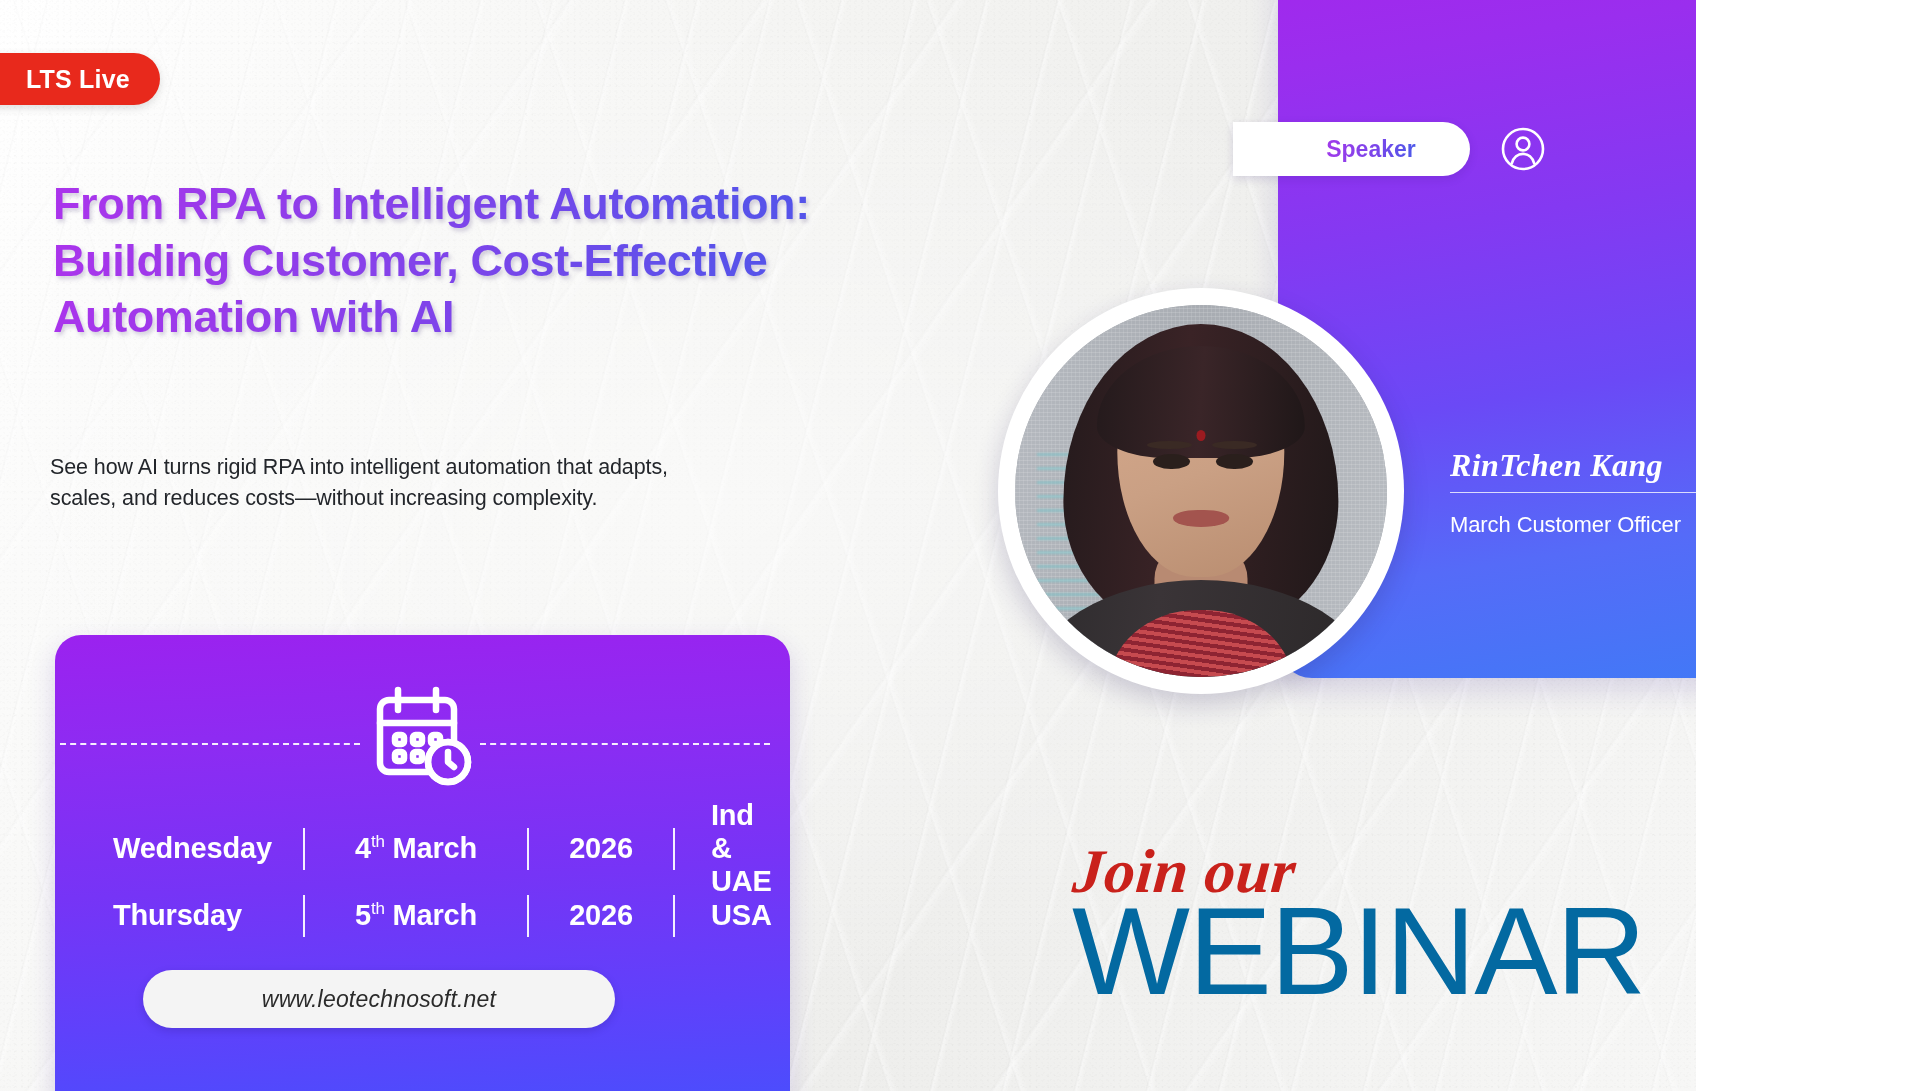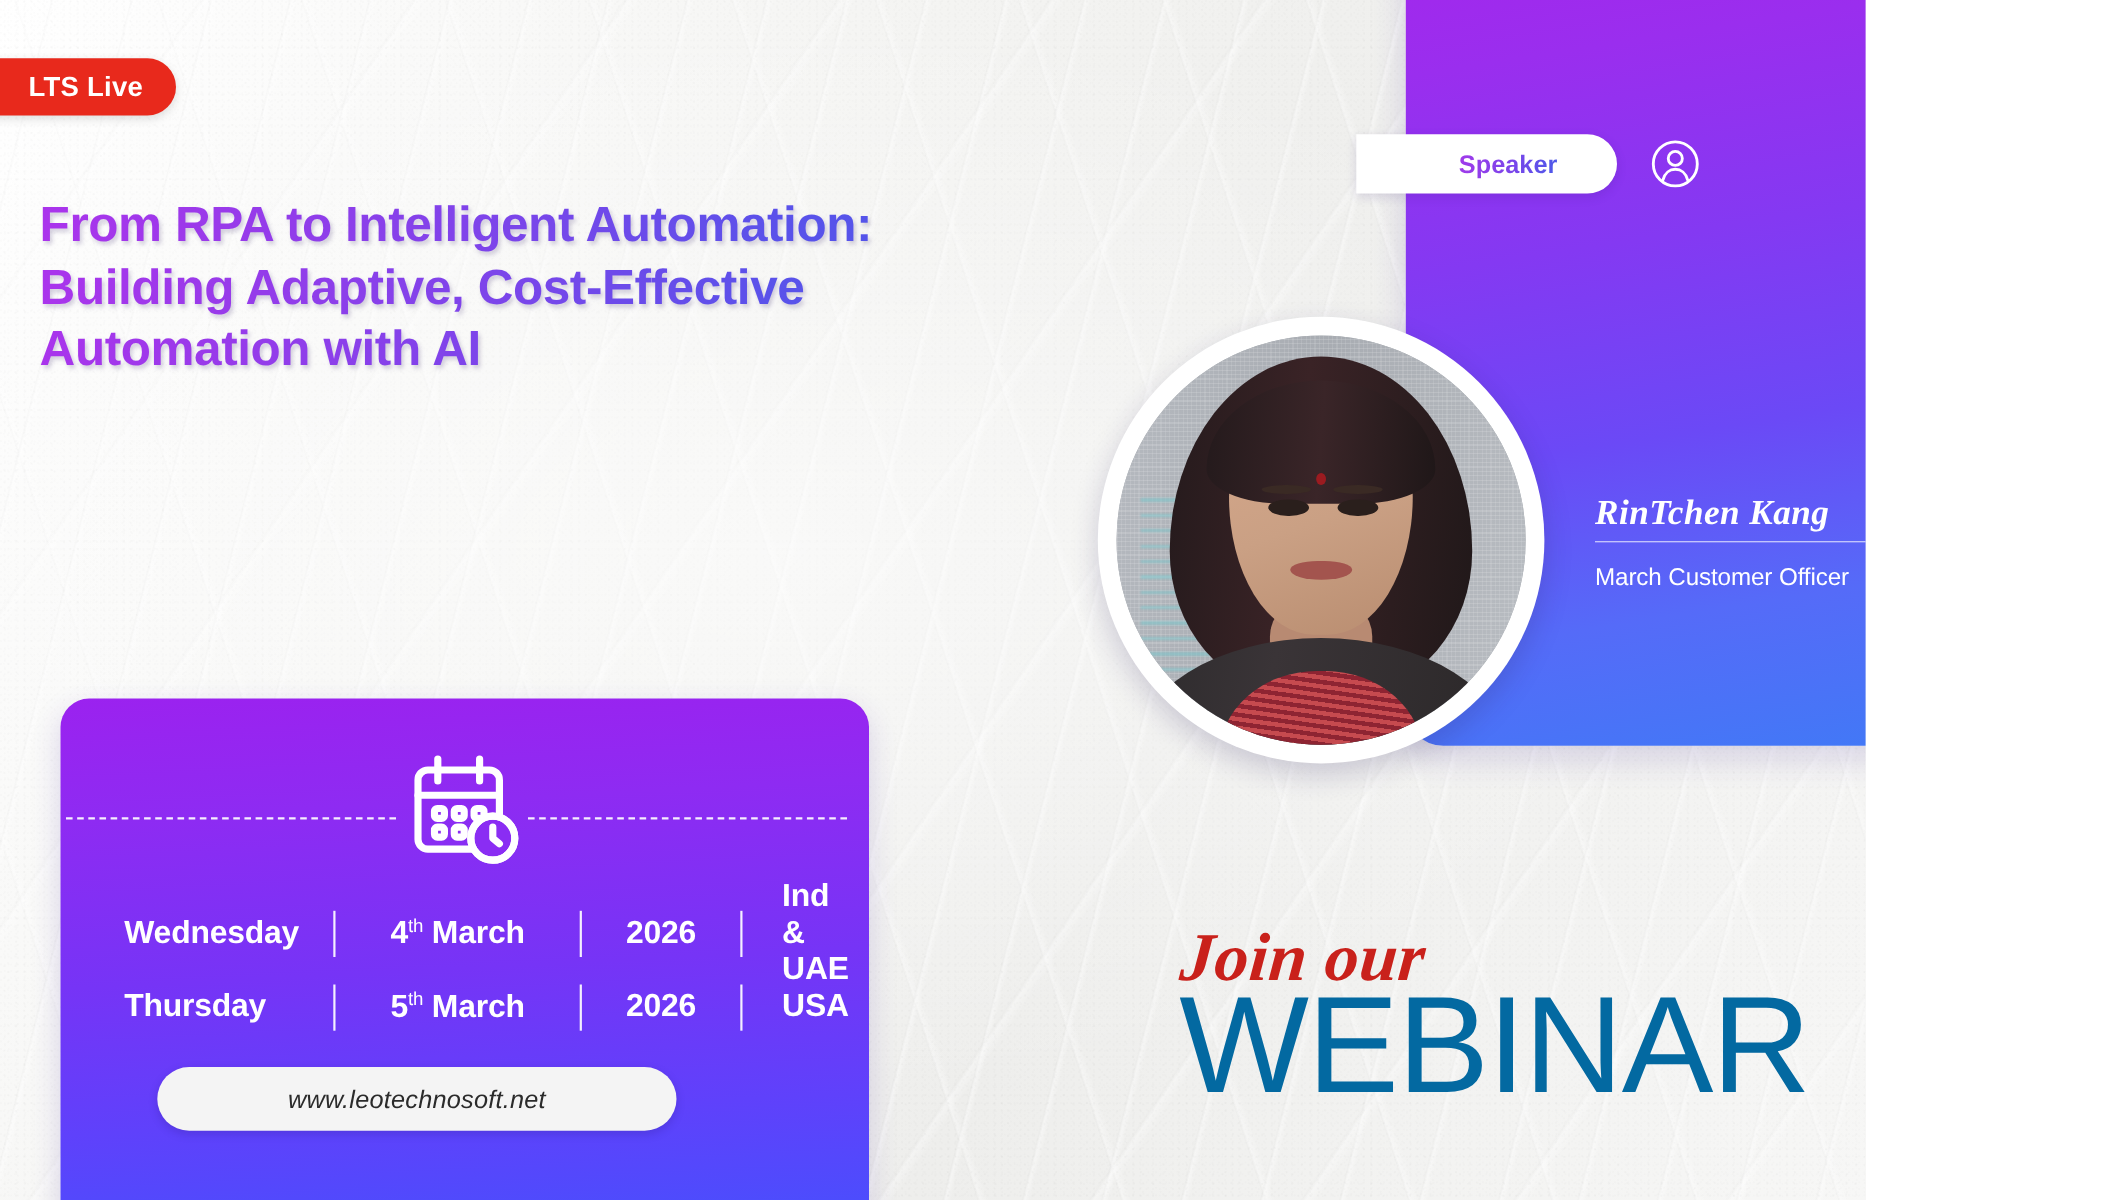--- a/index.html
+++ b/index.html
@@ -92,21 +92,21 @@
     box-shadow: 0 3px 9px rgba(0,0,0,.13);
     color: #ffffff;
     font-size: 25px;
     font-weight: bold;
     letter-spacing: .2px;
   }
 
   
   #headline {
     position: absolute;
-    left: 36px;
+    left: 53px;
     top: 176px;
     width: 880px;
     font-size: 45px;
     font-weight: bold;
     line-height: 1.26;
     letter-spacing: -0.4px;
     background: linear-gradient(96deg, #ab34ec 0%, #9a3aea 18%, #7b45ea 48%, #5b51ea 74%, #4b58e9 100%);
     -webkit-background-clip: text;
     background-clip: text;
     color: transparent;
@@ -436,24 +436,28 @@
   <div class="bg-fibers2"></div>
   <div class="bg-grain"></div>
   <div class="bg-vig"></div>
 
   <div id="lts-badge">
     <span>LTS Live</span>
   </div>
 
   <div id="headline">
     <span class="hl-line">From RPA to Intelligent Automation:</span>
-    <span class="hl-line">Building Adaptive, Cost-Effective</span>
+    <span class="hl-line">Building Customer, Cost-Effective</span>
     <span class="hl-line">Automation with AI</span>
   </div>
 
+  <div id="description">
+    <span class="desc-line">See how AI turns rigid RPA into intelligent automation that adapts,</span>
+    <span class="desc-line">scales, and reduces costs—without increasing complexity.</span>
+  </div>
 
   <div id="date-card">
     <div class="dashed-rule left"></div>
     <div class="dashed-rule right"></div>
 
     <div id="cal-icon">
       <svg width="104" height="104" viewBox="0 0 104 104" fill="none" stroke="#ffffff" stroke-width="6.5" stroke-linecap="round" stroke-linejoin="round">
         <rect x="9" y="17" width="74" height="72" rx="9"></rect>
         <line x1="9" y1="40" x2="83" y2="40"></line>
         <line x1="27" y1="7" x2="27" y2="27"></line>

